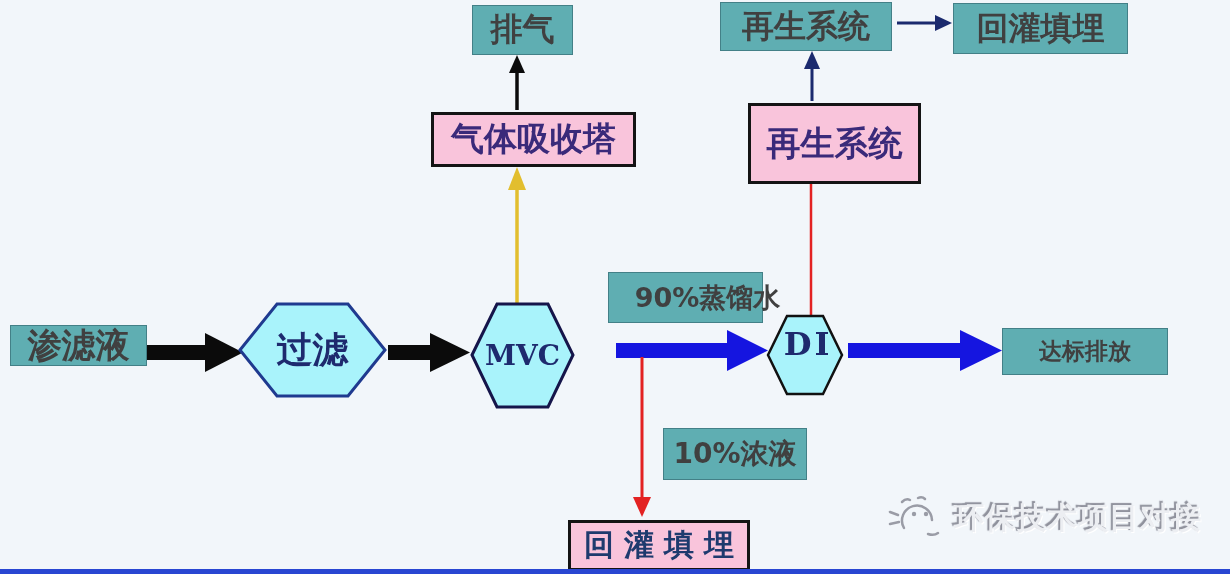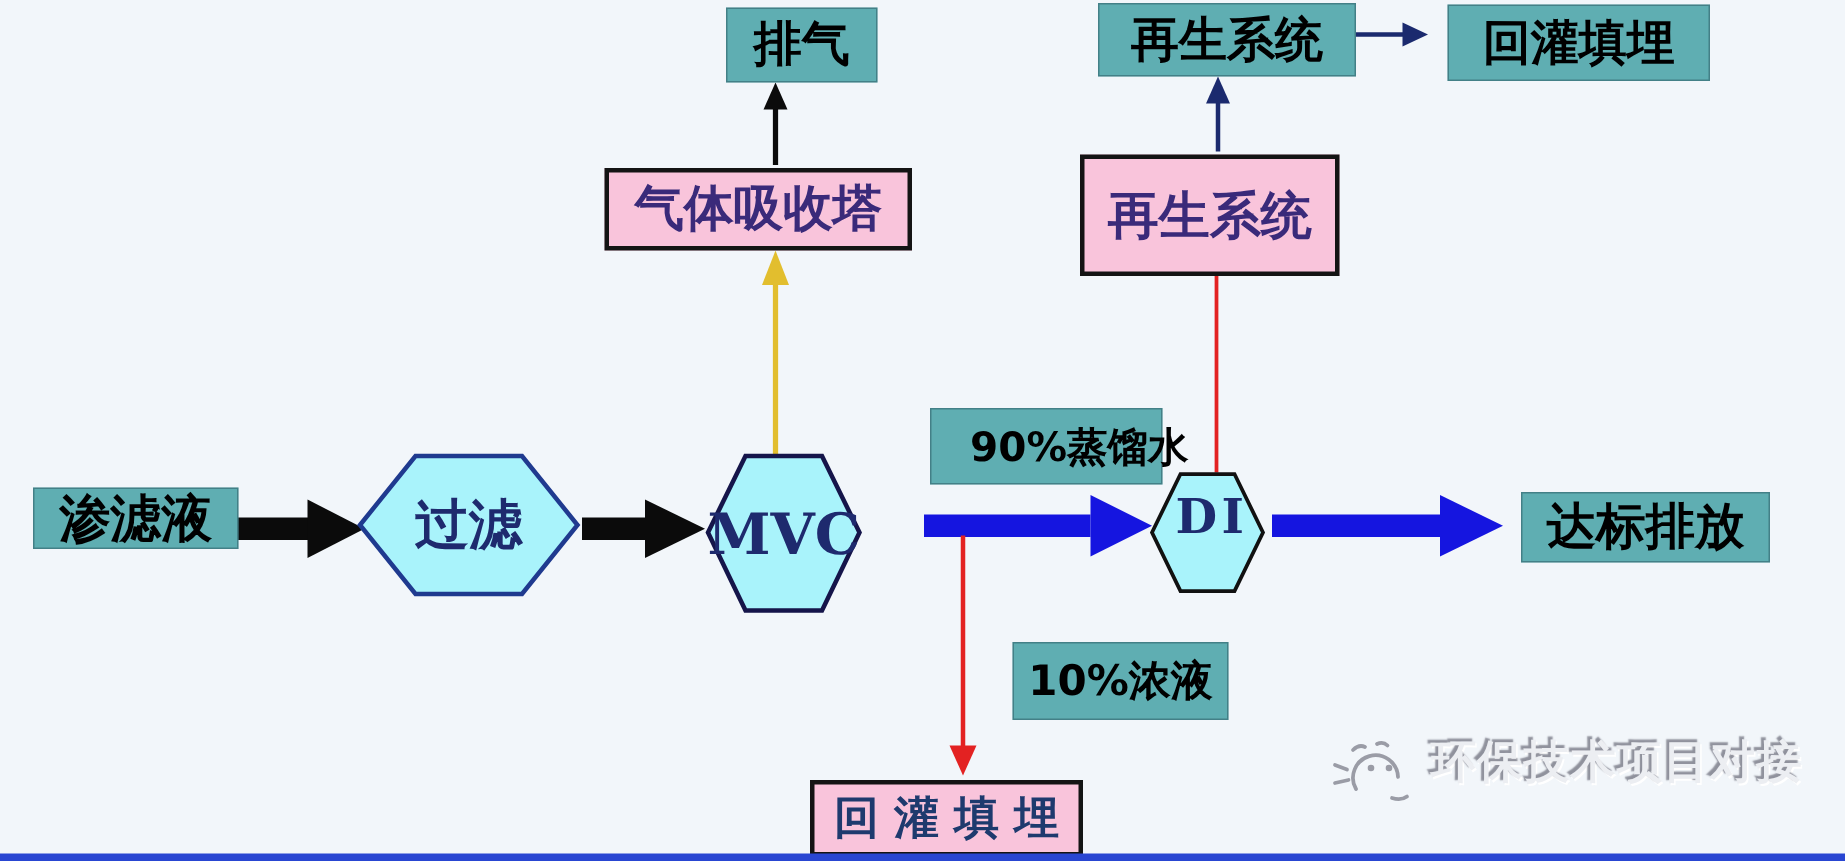--- a/index.html
+++ b/index.html
@@ -7,37 +7,37 @@
   #canvas{
     position:relative;width:1230px;height:574px;overflow:hidden;
     background:#f2f6fa;
   }
   .box{
     position:absolute;display:flex;align-items:center;justify-content:center;
     box-sizing:border-box;font-weight:bold;white-space:nowrap;
   }
   .teal{
     background:#5FAEB2;border:1px solid rgba(25,60,70,.4);
-    color:#000000;
-    margin-left:12px;
+    color:#404040;
   }
   .pink{
     background:#F9C4DB;border:3px solid #141414;
     color:#3a2a7a;
+    margin-left:28px;
   }
   .hexlabel{
     position:absolute;display:flex;align-items:center;justify-content:center;
     color:#1e2a6e;font-weight:bold;white-space:nowrap;
   }
   .serif{font-family:"DejaVu Serif","Liberation Serif",serif;}
   #arrow-layer{position:absolute;left:0;top:0;z-index:1;}
   .node{z-index:2;}
   #watermark{
     position:absolute;left:888px;top:488px;width:330px;height:60px;
-    display:flex;align-items:flex-start;z-index:2;
+    display:flex;align-items:center;z-index:2;
   }
   #watermark-text{
     font-size:30px;font-weight:bold;margin-left:10px;
     color:#eceef2;
     text-shadow:-2px -2px 1px #8f919c, 1px 1px 0 #ffffff;
     letter-spacing:1px;
   }
   #bottom-bar{
     position:absolute;left:0;top:569px;width:1230px;height:5px;z-index:3;
   }
@@ -113,29 +113,29 @@
   <div class="box pink node" style="left:403px;top:112px;width:205px;height:55px;font-size:33px;">气体吸收塔</div>
 
   <div class="box teal node" style="left:720px;top:2px;width:172px;height:49px;font-size:32px;">再生系统</div>
 
   <div class="box teal node" style="left:953px;top:3px;width:175px;height:51px;font-size:32px;">回灌填埋</div>
 
   <div class="box pink node" style="left:720px;top:103px;width:173px;height:81px;font-size:34px;">再生系统</div>
 
   <div class="box teal node" style="left:608px;top:272px;width:155px;height:51px;font-size:27px;padding-left:44px;">90%蒸馏水</div>
 
-  <div class="box teal node" style="left:1002px;top:328px;width:166px;height:47px;font-size:33px;">达标排放</div>
+  <div class="box teal node" style="left:1002px;top:328px;width:166px;height:47px;font-size:23px;">达标排放</div>
 
   <div class="box teal node" style="left:663px;top:428px;width:144px;height:52px;font-size:28px;">10%浓液</div>
 
   <div class="box pink node" style="left:540px;top:520px;width:182px;height:51px;font-size:30px;letter-spacing:10px;padding-left:10px;color:#1e3a6e;">回灌填埋</div>
 
   <div class="hexlabel node" style="left:240px;top:303px;width:145px;height:94px;font-size:36px;">过滤</div>
 
-  <div class="hexlabel serif node" style="left:472px;top:303px;width:101px;height:105px;font-size:38px;">MVC</div>
+  <div class="hexlabel serif node" style="left:472px;top:303px;width:101px;height:105px;font-size:28px;">MVC</div>
 
   <div class="hexlabel serif node" style="left:768px;top:315px;width:74px;height:58px;font-size:32px;letter-spacing:3px;padding-left:3px;">DI</div>
 
   <div id="watermark">
     <svg width="56" height="56" viewBox="0 0 56 56">
       <path d="M16 38 A15 15 0 1 1 44 30" fill="none" stroke="#9a9ca6" stroke-width="2.5" stroke-linecap="round"></path>
       <path d="M14 12 q4 -4 8 -2" fill="none" stroke="#9a9ca6" stroke-width="2.5" stroke-linecap="round"></path>
       <path d="M30 8 q4 -2 7 1" fill="none" stroke="#9a9ca6" stroke-width="2.5" stroke-linecap="round"></path>
       <circle cx="26" cy="24" r="2.2" fill="#9a9ca6"></circle>
       <circle cx="38" cy="24" r="2.2" fill="#9a9ca6"></circle>

